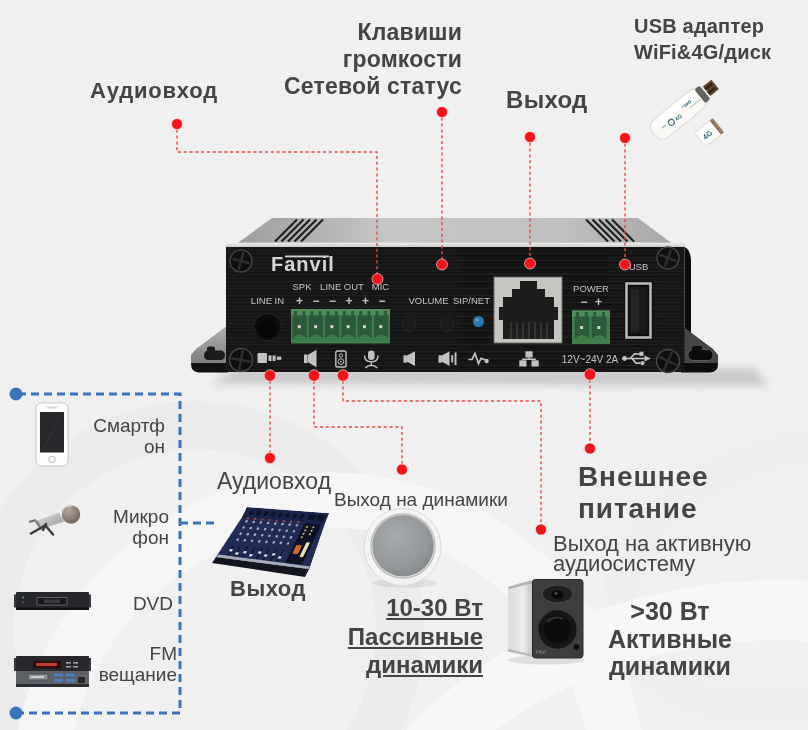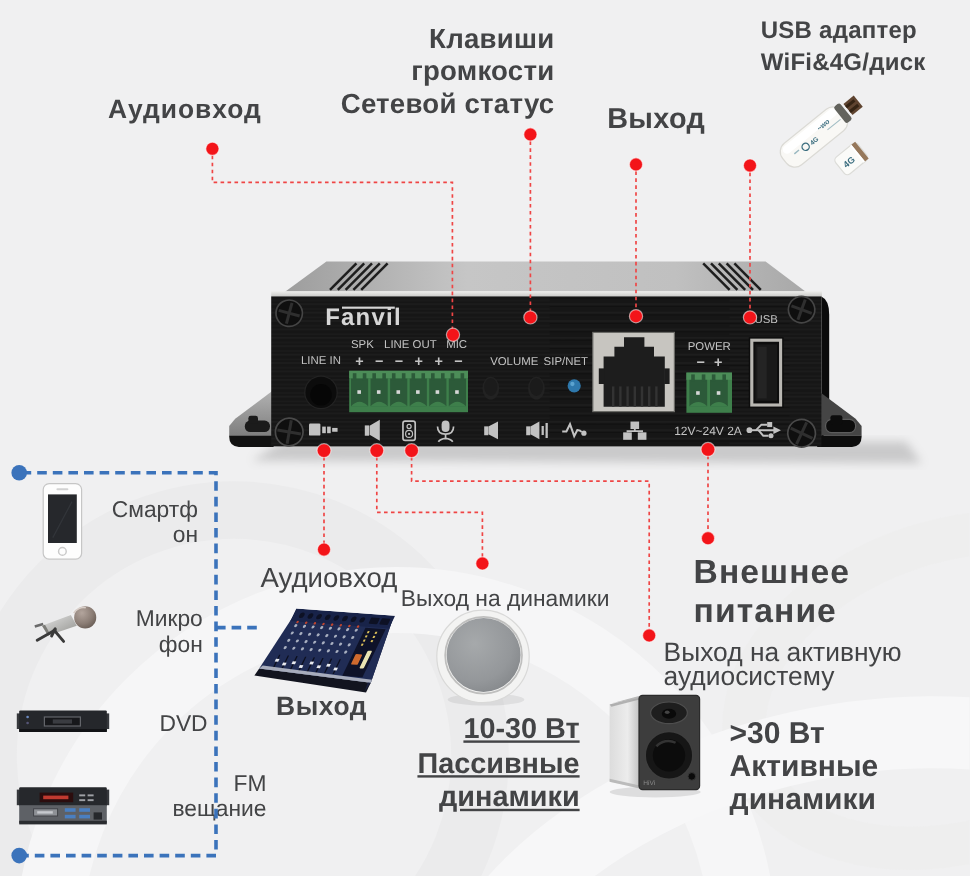--- a/index.html
+++ b/index.html
@@ -23,25 +23,25 @@
 <div class="lbl b c" style="left:90px;top:78px;width:122px;font-size:22px;letter-spacing:0.8px;">Аудиовход</div>
 <div class="lbl b c" style="left:260px;top:19px;width:202px;font-size:23px;line-height:27px;letter-spacing:0.2px;">Клавиши<br>громкости<br>Сетевой статус</div>
 <div class="lbl b" style="left:506px;top:86px;font-size:24px;letter-spacing:0.3px;">Выход</div>
 <div class="lbl b" style="left:634px;top:13px;font-size:20px;line-height:26px;letter-spacing:0.2px;">USB адаптер<br>WiFi&amp;4G/диск</div>
 <div class="lbl b" style="left:578px;top:461px;font-size:28px;letter-spacing:0.9px;">Внешнее питание</div>
 <div class="lbl" style="left:217px;top:468px;font-size:23px;">Аудиовход</div>
 <div class="lbl" style="left:334px;top:489px;font-size:19px;text-align:center;">Выход на динамики</div>
 <div class="lbl" style="left:553px;top:534px;font-size:22px;line-height:20px;">Выход на активную<br>аудиосистему</div>
 <div class="lbl b" style="left:230px;top:576px;font-size:22px;letter-spacing:0.5px;">Выход</div>
 <div class="lbl b c" style="left:323px;top:594px;width:160px;font-size:24px;line-height:28.5px;text-decoration:underline;">10-30 Вт<br>Пассивные<br>динамики</div>
-<div class="lbl b" style="left:608px;top:598px;font-size:25px;line-height:27.5px;">&gt;30 Вт<br>Активные<br>динамики</div>
+<div class="lbl b" style="left:608px;top:598px;font-size:25px;line-height:27.5px;text-align:center;">&gt;30 Вт<br>Активные<br>динамики</div>
 <div class="lbl c" style="left:85px;top:415px;width:80px;font-size:19px;line-height:21px;">Смартф<br>он</div>
 <div class="lbl c" style="left:89px;top:506px;width:80px;font-size:19px;line-height:21px;">Микро<br>фон</div>
 <div class="lbl c" style="left:93px;top:593px;width:80px;font-size:19px;">DVD</div>
-<div class="lbl c" style="left:97px;top:643px;width:80px;font-size:19px;line-height:21px;margin-left:45px;">FM<br>вещание</div>
+<div class="lbl c" style="left:97px;top:643px;width:80px;font-size:19px;line-height:21px;">FM<br>вещание</div>
 
 <svg width="808" height="730" viewBox="0 0 808 730">
 <defs>
   <linearGradient id="topface" x1="0" y1="0" x2="1" y2="0">
     <stop offset="0" stop-color="#9d9d9d"></stop>
         <stop offset="0.35" stop-color="#c6c6c6"></stop>
     <stop offset="0.75" stop-color="#c0c0c0"></stop>
         <stop offset="1" stop-color="#a8a8a8"></stop>
   </linearGradient>
   <linearGradient id="strip" x1="0" y1="0" x2="0" y2="1">

